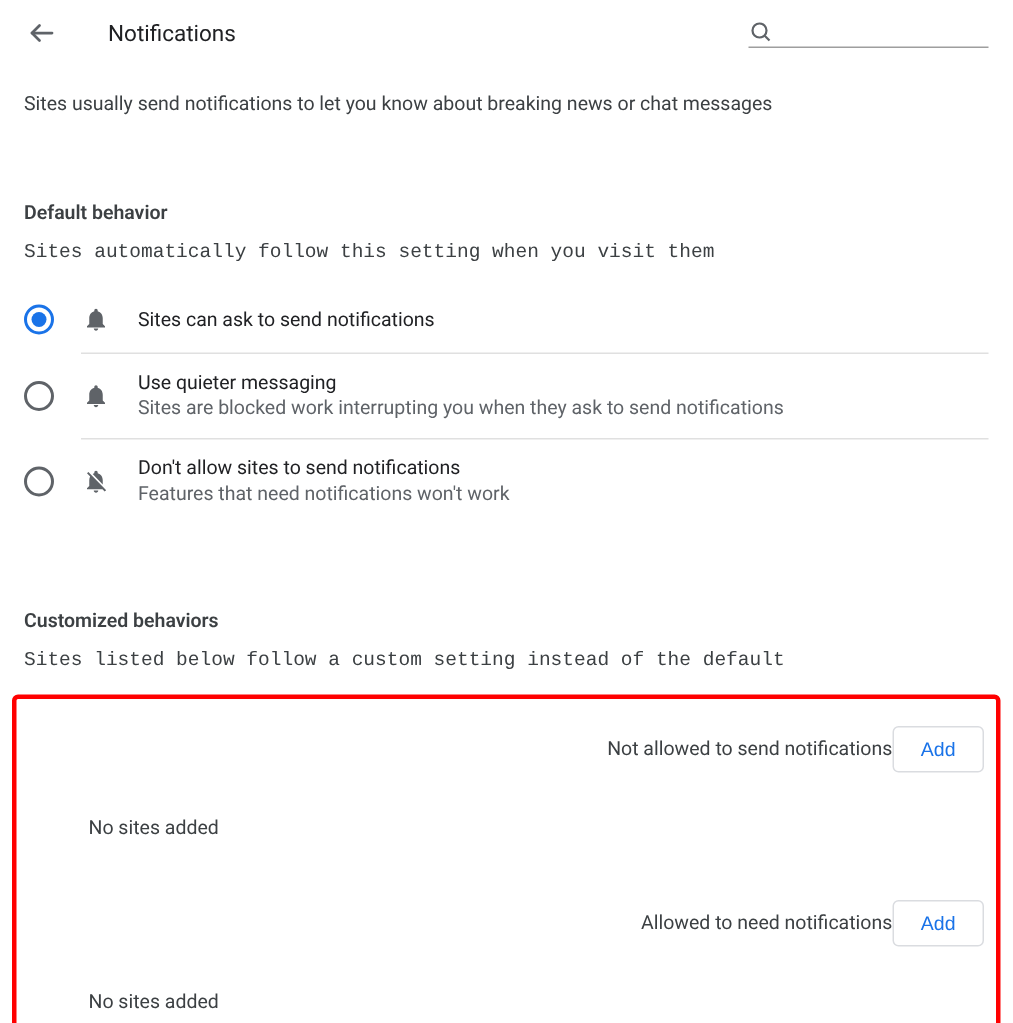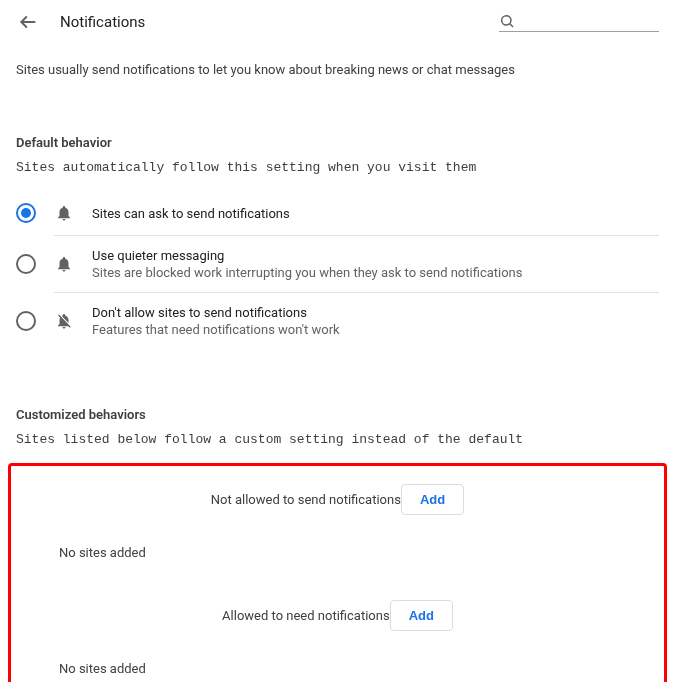--- a/index.html
+++ b/index.html
@@ -9,21 +9,21 @@
       color: #202124;
       background: #fff;
       width: 675px;
       height: 682px;
       overflow: hidden;
     }
     .header {
       display: flex;
       align-items: center;
       padding: 10px 16px;
-      gap: 20px;
+      gap: 32px;
     }
     .back-btn {
       width: 24px;
       height: 24px;
       display: flex;
       align-items: center;
       justify-content: center;
       cursor: pointer;
       color: #5f6368;
     }
@@ -123,33 +123,33 @@
     }
     .custom-box {
       margin: 16px 8px 0;
       border: 3px solid #ff0000;
       border-radius: 4px;
       padding: 8px 8px 24px;
     }
     .list-header {
       display: flex;
       align-items: center;
-      justify-content: center;
+      justify-content: flex-end;
       padding: 10px 0;
     }
     .list-header-label {
       font-size: 13px;
       color: #3c4043;
     }
     .add-btn {
       border: 1px solid #dadce0;
       background: #fff;
       color: #1a73e8;
       font-size: 13px;
-      font-weight: 700;
+      font-weight: 400;
       padding: 7px 18px;
       border-radius: 4px;
       cursor: pointer;
     }
     .empty-msg {
       font-size: 13px;
       color: #3c4043;
       padding: 20px 0 30px 40px;
     }
     svg { display: block; }

